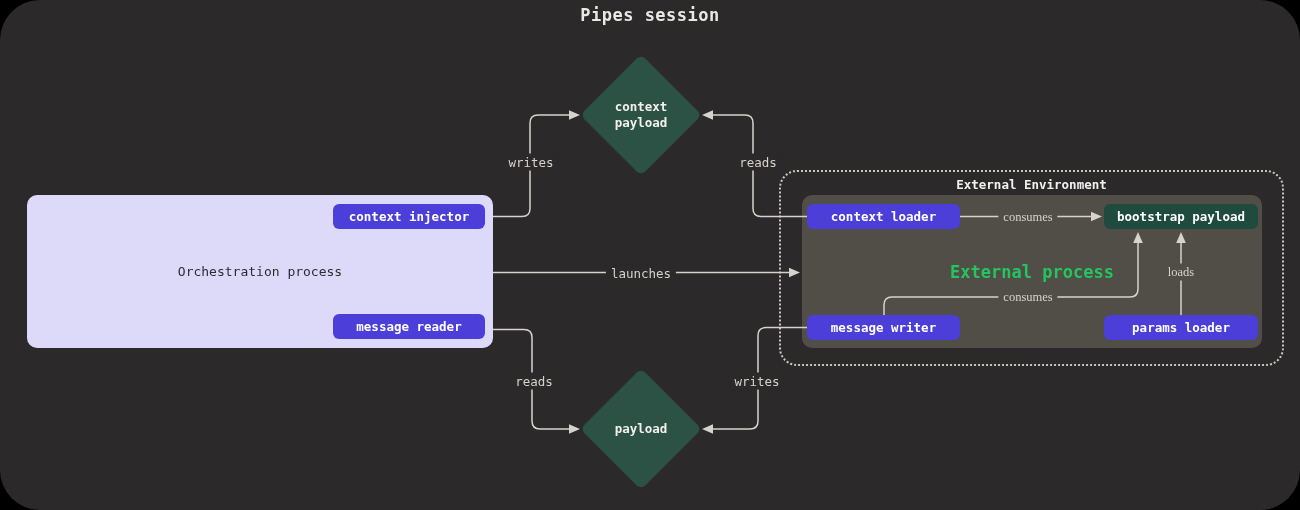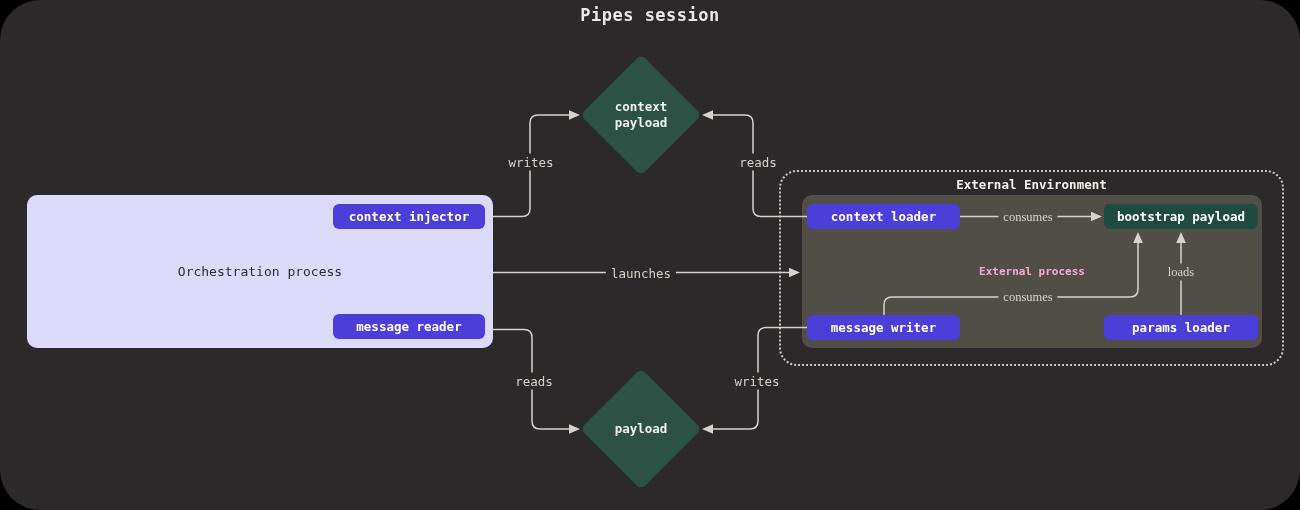--- a/index.html
+++ b/index.html
@@ -47,21 +47,21 @@
   .env-title {
     position:absolute; top:5px; left:0; right:0; text-align:center;
     color:#f2f0ec; font-weight:bold; font-size:12.5px;
   }
   .proc {
     position:absolute; left:802px; top:195px; width:460px; height:153px;
     background:#514e47; border-radius:10px;
   }
   .proc-label {
     position:absolute; inset:0; display:flex; align-items:center; justify-content:center;
-    color:#f9a8d4; font-weight:bold; font-size:11px;
+    color:#22c55e; font-weight:bold; font-size:17px;
   }
   
   svg.edges { position:absolute; inset:0; width:1300px; height:510px; pointer-events:none; }
   svg.edges path { stroke:#d6d3cd; stroke-width:1.5; fill:none; }
   svg.edges polygon { fill:#d6d3cd; }
   .elabel {
     position:absolute; transform:translate(-50%,-50%);
     font-size:12.5px; color:#d6d3cd; padding:1px 5px;
     background:#2b2929; white-space:nowrap; line-height:1.2;
   }

